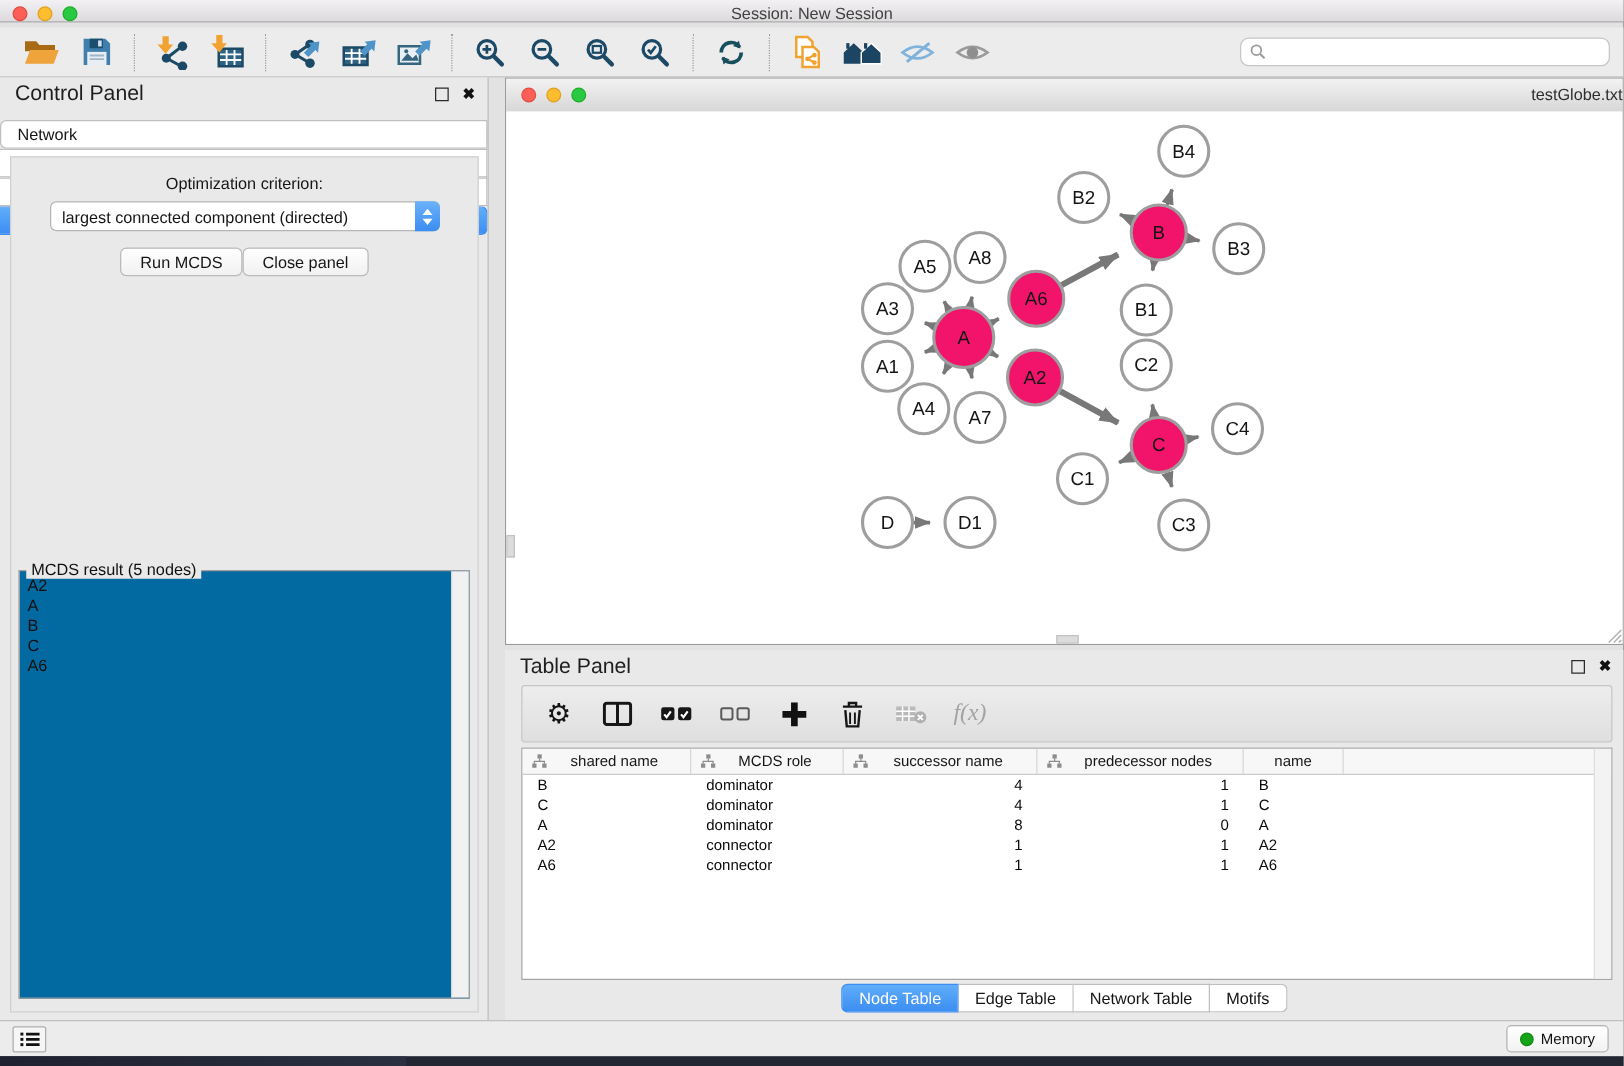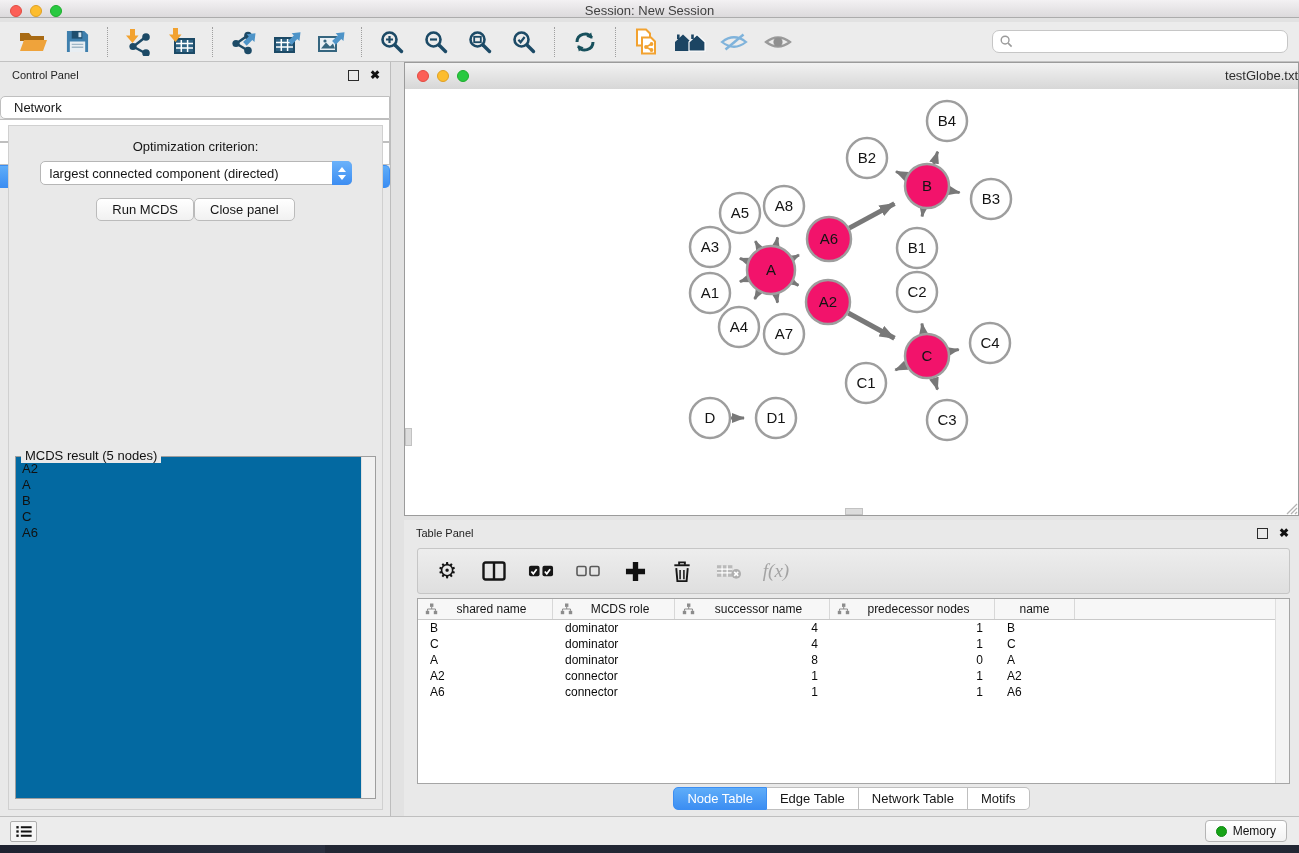--- a/index.html
+++ b/index.html
@@ -20,21 +20,21 @@
     border-bottom:1px solid #C2C2C2;display:flex;align-items:center;padding-left:6px;box-sizing:border-box;}
   .tb-group{display:flex;align-items:center;gap:6px;padding:0 8px;}
   .tb-btn{width:38px;height:32px;display:flex;align-items:center;justify-content:center;background:none;border:none;padding:0;cursor:default;}
   .tb-sep{width:0;height:30px;border-left:1px dotted #9F9F9F;margin:0 3px;}
   .search-wrap{position:absolute;right:11px;top:8px;width:296px;height:23px;background:#FFF;
     border:1px solid #C6C6C6;border-radius:7px;display:flex;align-items:center;padding-left:7px;box-sizing:border-box;}
   .search-wrap input{border:none;outline:none;flex:1;font-size:12px;background:transparent;margin-left:4px;font-family:"Liberation Sans",sans-serif;}
 
   
   .panel-header{display:flex;align-items:center;height:26px;padding:0 10px;}
-  .panel-title{flex:1;font-size:11px;color:#1E1E1E;padding-left:2px;}
+  .panel-title{flex:1;font-size:17px;color:#1E1E1E;padding-left:2px;}
   .win-btns{display:flex;align-items:center;gap:11px;}
   .float-btn{width:9px;height:9px;border:1.5px solid #2B2B2B;background:transparent;display:inline-block;}
   .close-btn{font-size:12px;font-weight:bold;color:#111;line-height:12px;}
 
   
   .seg-bar{display:flex;justify-content:center;}
   .seg{background:#FFF;border:1px solid #BFBFBF;border-left:none;padding:3px 13px;font-size:13px;color:#161616;cursor:default;white-space:nowrap;}
   .seg:first-child{border-left:1px solid #BFBFBF;border-radius:5px 0 0 5px;}
   .seg:last-child{border-radius:0 5px 5px 0;}
   .seg.selected{background:linear-gradient(#5FADF9,#3C8EF2);border-color:#3C8EF2;color:#FFF;}

